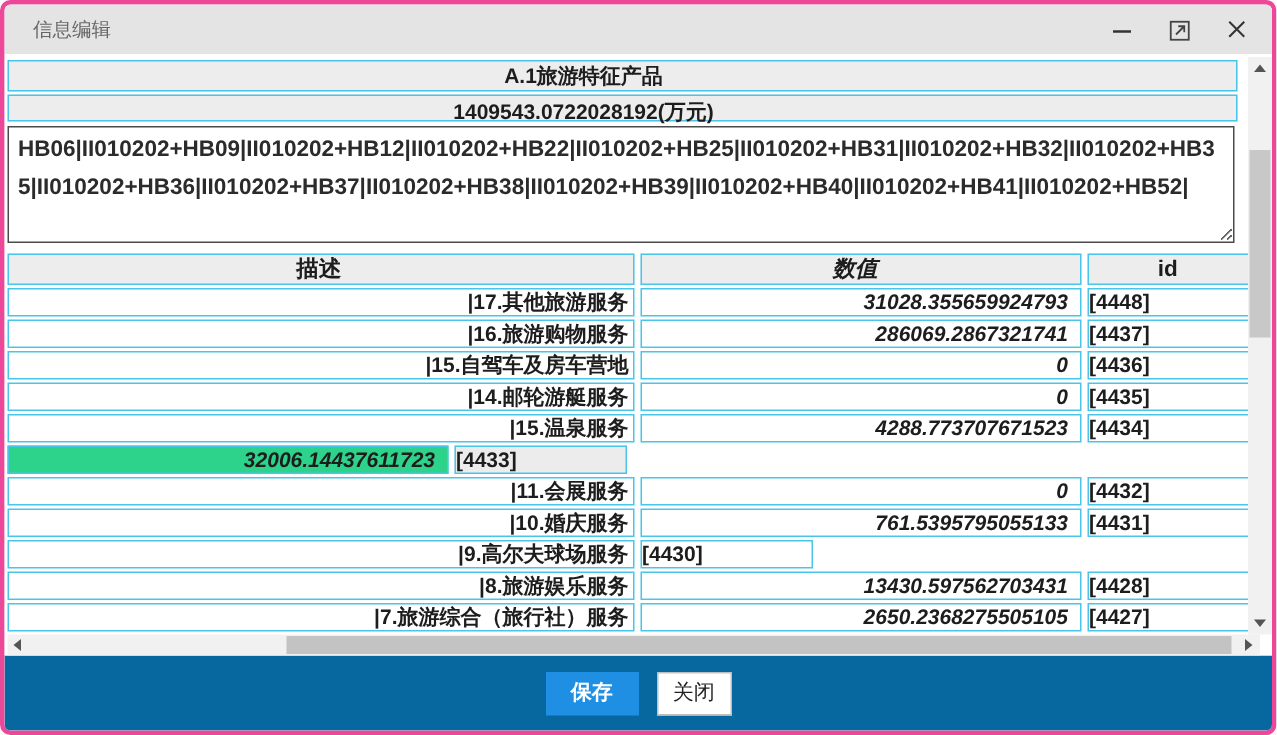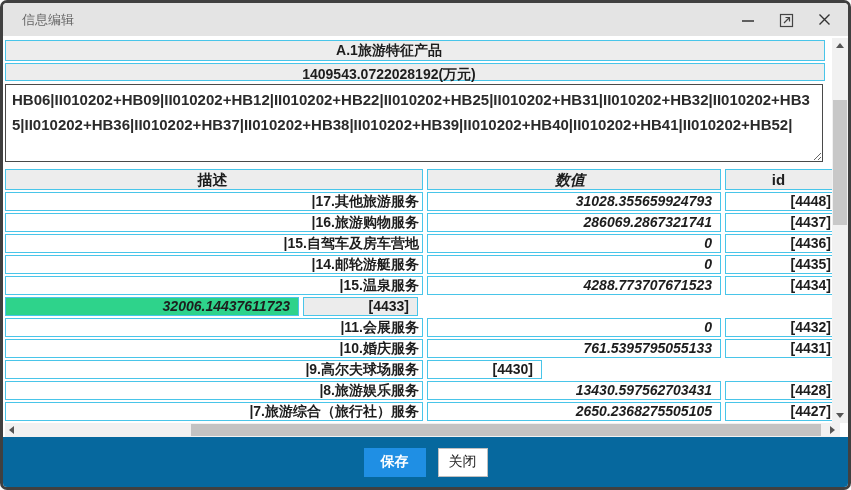--- a/index.html
+++ b/index.html
@@ -1,19 +1,19 @@
 <!DOCTYPE html>
 <html><head>
 <meta charset="utf-8">
 <style>
   html,body { margin:0; padding:0; background:#fbfbfb; }
   * { box-sizing:border-box; }
   .window {
     width:851px; height:490px;
-    border:3px solid #404040; border-radius:7px;
+    border:3px solid #ec4899; border-radius:7px;
     overflow:hidden; background:#fff;
     display:flex; flex-direction:column;
     font-family:"Liberation Sans", sans-serif;
     position:relative;
   }
   
   .titlebar {
     flex:none; height:33px; background:#e4e4e4;
     display:flex; align-items:center; padding:0 16px 0 19px;
   }
@@ -41,21 +41,21 @@
   .table { margin-top:7px; width:837px; }
   .trow { display:flex; margin-bottom:2px; }
   .cell {
     border:1px solid #49c5e9; background:#fff;
     font-weight:700; font-size:14px; color:#1d1d1d;
     height:19px; line-height:17px; overflow:hidden; white-space:nowrap;
   }
   .thead .cell { height:21px; line-height:19px; background:#ededed; text-align:center; font-size:15px; }
   .c-desc { width:418px; margin-right:4px; text-align:right; padding-right:3px; }
   .c-val  { width:294px; margin-right:4px; text-align:right; padding-right:8px;font-style:italic; }
-  .c-id   { width:115px; text-align:right; padding-right:8px; }
+  .c-id   { width:115px; text-align:left; padding-right:8px; }
   .trow.sel .cell { background:#ececec; }
   .trow.sel .c-val.hl { background:#2ed38b; }
   
   .hscroll {
     position:absolute; left:2px; bottom:0; width:835px; height:14px;
     background:#f1f1f1;
   }
   .hthumb { position:absolute; left:186px; top:1px; bottom:1px; width:630px; background:#c3c3c3; }
   .vscroll {
     position:absolute; right:0; top:2px; width:16px; height:385px;

